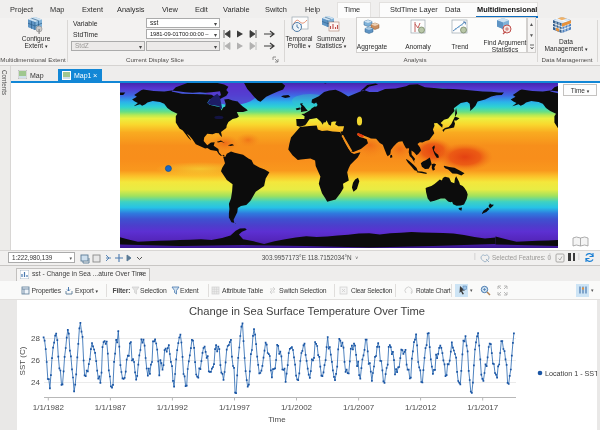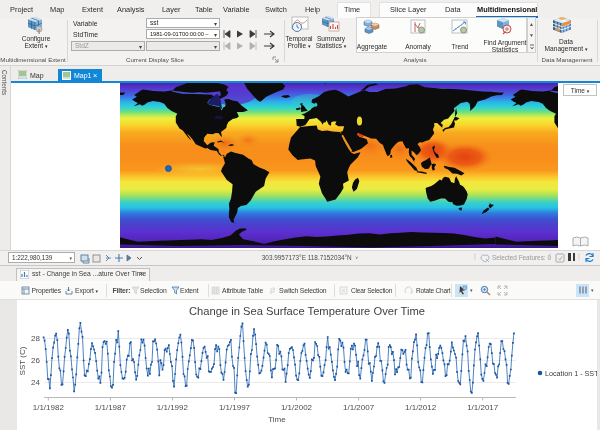--- a/index.html
+++ b/index.html
@@ -13,27 +13,27 @@
 </style></head><body>
 
 <div class="abs" style="left:0;top:0;width:600px;height:18px;background:#f0efee"></div>
 <div class="abs" style="left:337px;top:2px;width:34px;height:16px;background:#fcfcfc;border:1px solid #e3e1df;border-bottom:none"></div>
 <div class="abs" style="left:379px;top:2px;width:159px;height:16px;background:#fcfcfc;border:1px solid #e3e1df;border-bottom:none"></div>
 <div class="abs" style="font-size:7.4px;color:#2b2b2b;top:5px;left:0;width:600px">
 <span class="abs" style="left:10px">Project</span>
 <span class="abs" style="left:50px">Map</span>
 <span class="abs" style="left:82px">Extent</span>
 <span class="abs" style="left:117px">Analysis</span>
-<span class="abs" style="left:162px">Layer</span>
-<span class="abs" style="left:195px">Table</span>
+<span class="abs" style="left:162px">View</span>
+<span class="abs" style="left:195px">Edit</span>
 <span class="abs" style="left:223px">Variable</span>
 <span class="abs" style="left:265px">Switch</span>
 <span class="abs" style="left:305px">Help</span>
 <span class="abs" style="left:344px">Time</span>
-<span class="abs" style="left:390px">Slice Layer</span>
+<span class="abs" style="left:390px">StdTime Layer</span>
 <span class="abs" style="left:445px">Data</span>
 <span class="abs" style="left:477px;font-weight:bold;color:#111">Multidimensional</span>
 </div>
 <div class="abs" style="left:476px;top:15.5px;width:62px;height:2px;background:#0c6cbe"></div>
 
 <div class="abs" style="left:0;top:18px;width:600px;height:48px;background:#f3f2f1;border-bottom:1px solid #d5d3d1"></div>
 <div class="sep" style="left:67px;top:20px;height:42px"></div>
 <div class="sep" style="left:284px;top:20px;height:42px"></div>
 <div class="sep" style="left:537px;top:20px;height:42px"></div>
 <div class="sep" style="left:597px;top:20px;height:42px"></div>

